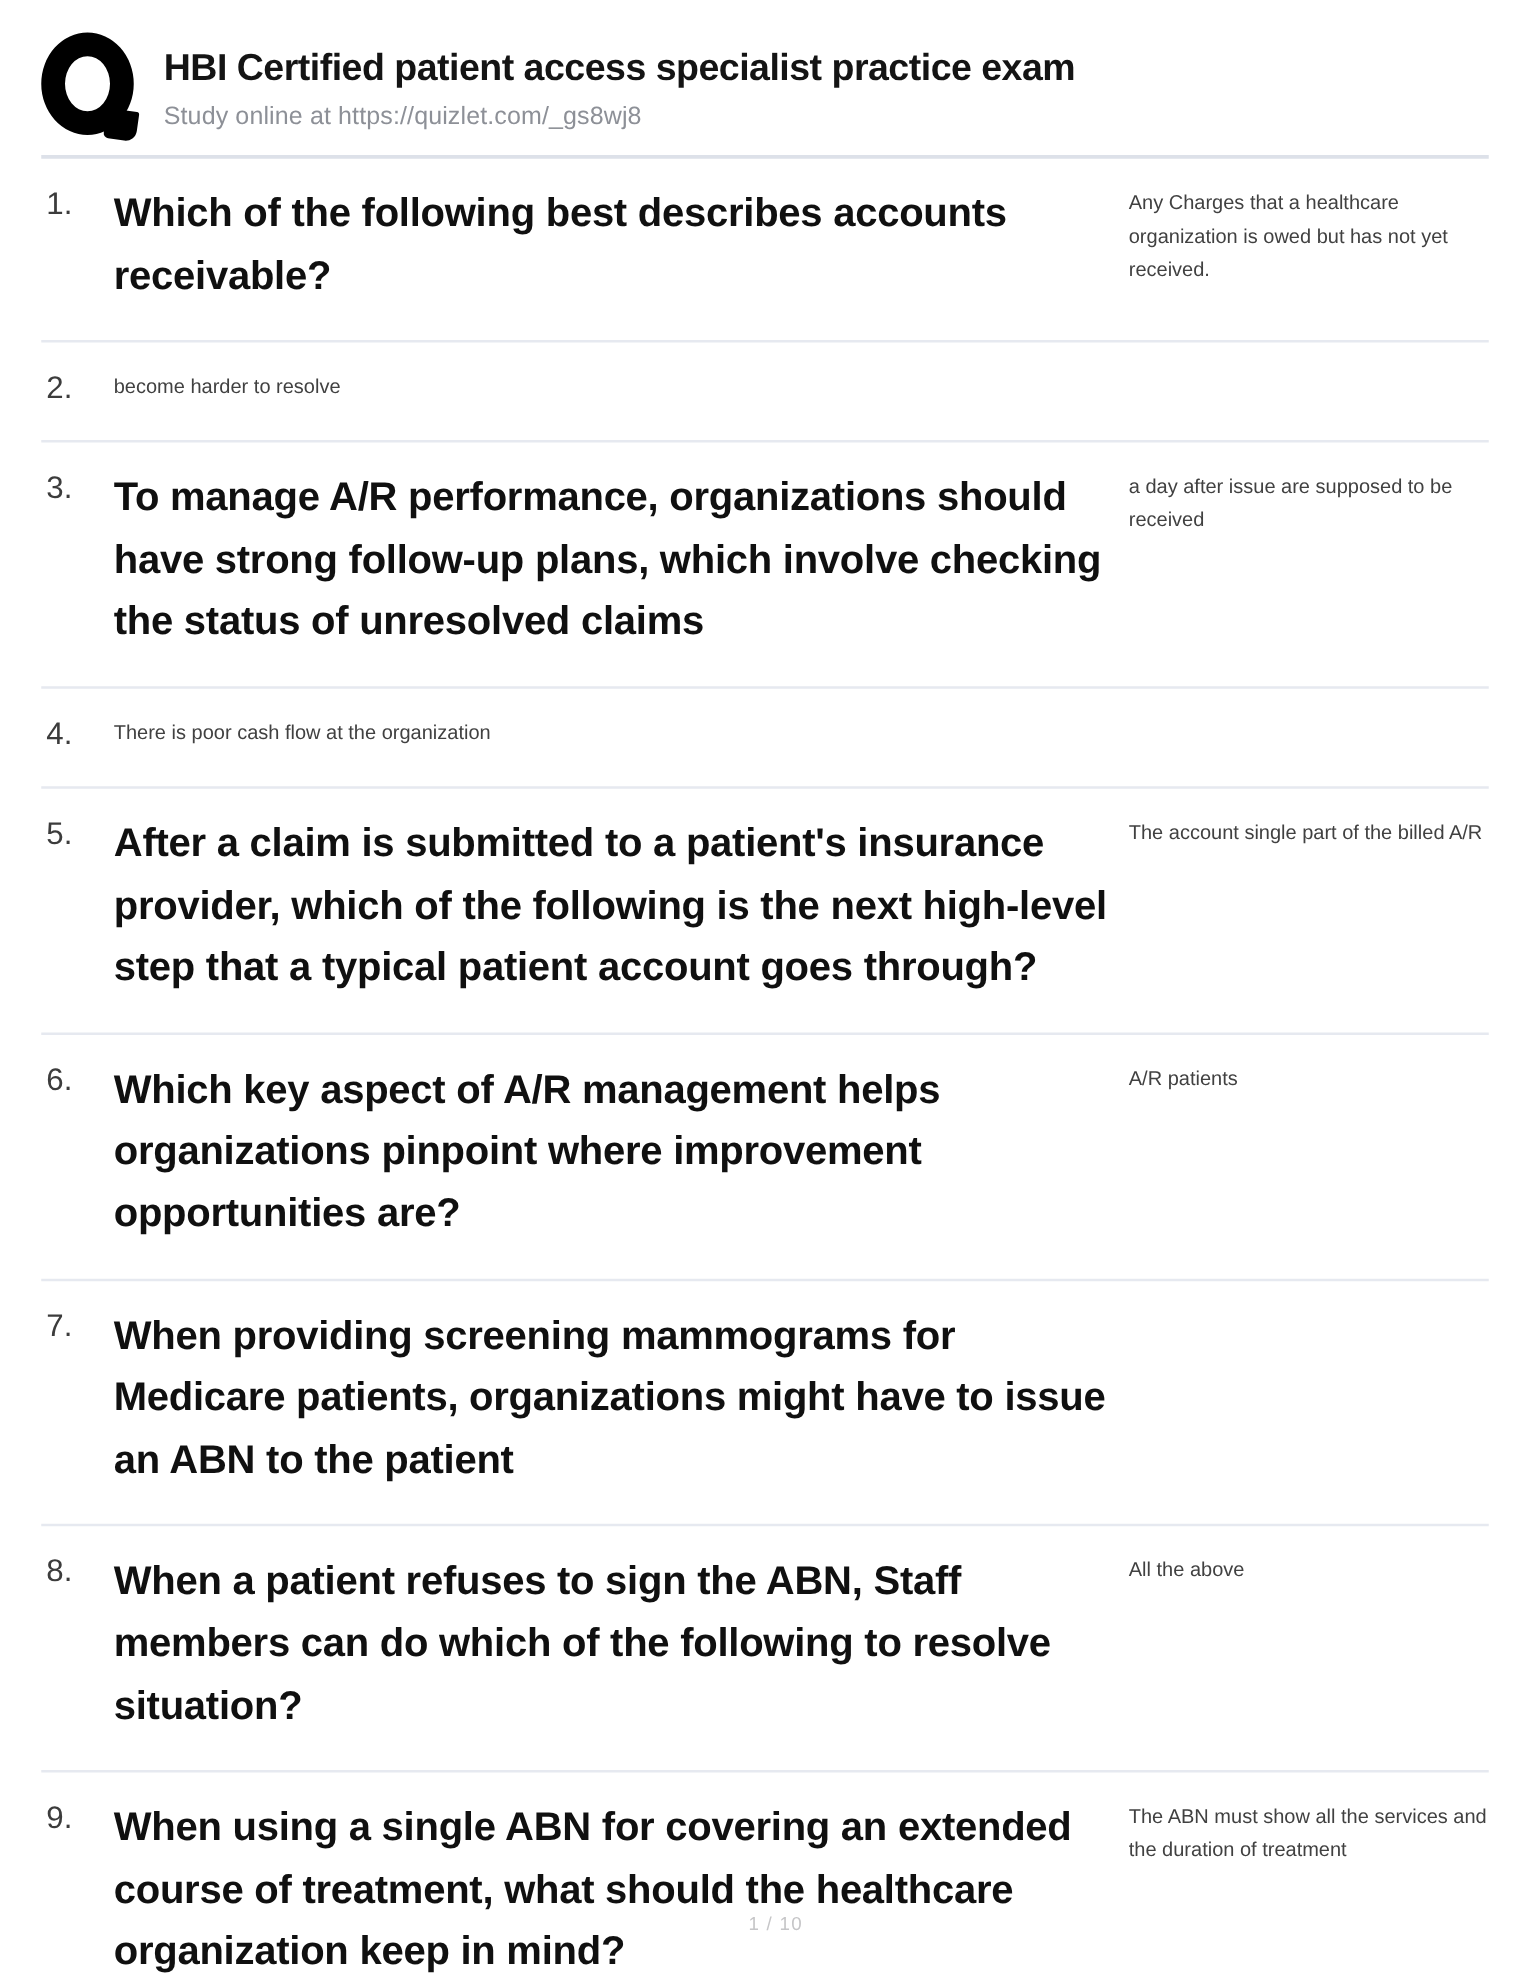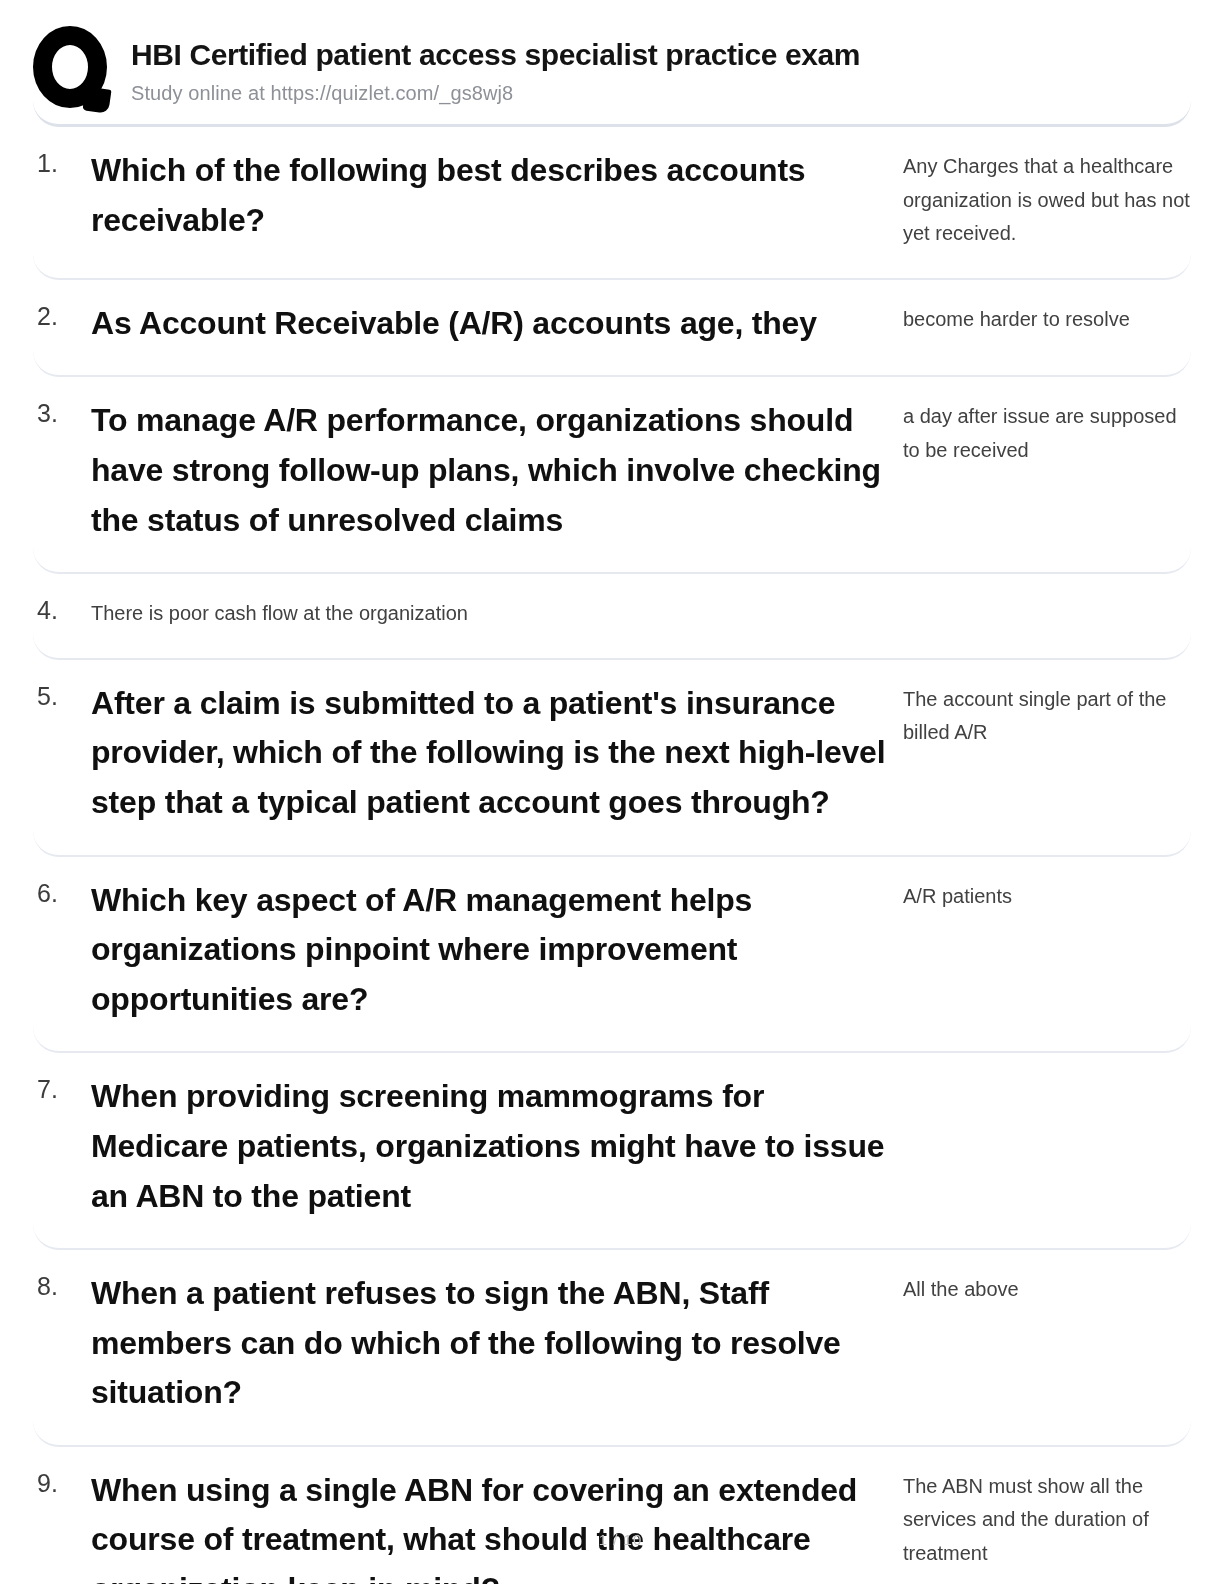--- a/index.html
+++ b/index.html
@@ -1,15 +1,15 @@
 <!DOCTYPE html>
 <html lang="en"><head>
 <meta charset="utf-8">
 <style>
-  * { margin: 0; padding: 0; box-sizing: border-box; border-radius: 26px; }
+  * { margin: 0; padding: 0; box-sizing: border-box; }
   html, body {
     width: 1224px; height: 1584px;
     background: #ffffff;
     font-family: "Liberation Sans", sans-serif;
     color: #111;
     overflow: hidden;
   }
   .page {
     position: relative;
     width: 1224px; height: 1584px;
@@ -83,21 +83,21 @@
     flex: 0 0 812px;
     padding-right: 14px;
     font-size: 32px;
     font-weight: 600;
     letter-spacing: -0.2px;
     line-height: 1.55;
     color: #101010;
   }
   .a-text {
     flex: 1 1 auto;
-    font-size: 20px;
+    font-size: 16px;
     font-weight: 400;
     line-height: 1.68;
     color: #414141;
     padding-top: 4px;
   }
 
   
   .page-footer {
     position: absolute;
     left: 17px; right: 0;
@@ -127,21 +127,20 @@
   <main class="qa-list">
 
     <div class="qa-row">
       <div class="q-num">1.</div>
       <div class="q-text">Which of the following best describes accounts receivable?</div>
       <div class="a-text">Any Charges that a healthcare organization is owed but has not yet received.</div>
     </div>
 
     <div class="qa-row">
       <div class="q-num">2.</div>
-      <div class="q-text">As Account Receivable (A/R) accounts age, they</div>
       <div class="a-text">become harder to resolve</div>
     </div>
 
     <div class="qa-row">
       <div class="q-num">3.</div>
       <div class="q-text">To manage A/R performance, organizations should have strong follow-up plans, which involve checking the status of unresolved claims</div>
       <div class="a-text">a day after issue are supposed to be received</div>
     </div>
 
     <div class="qa-row">

